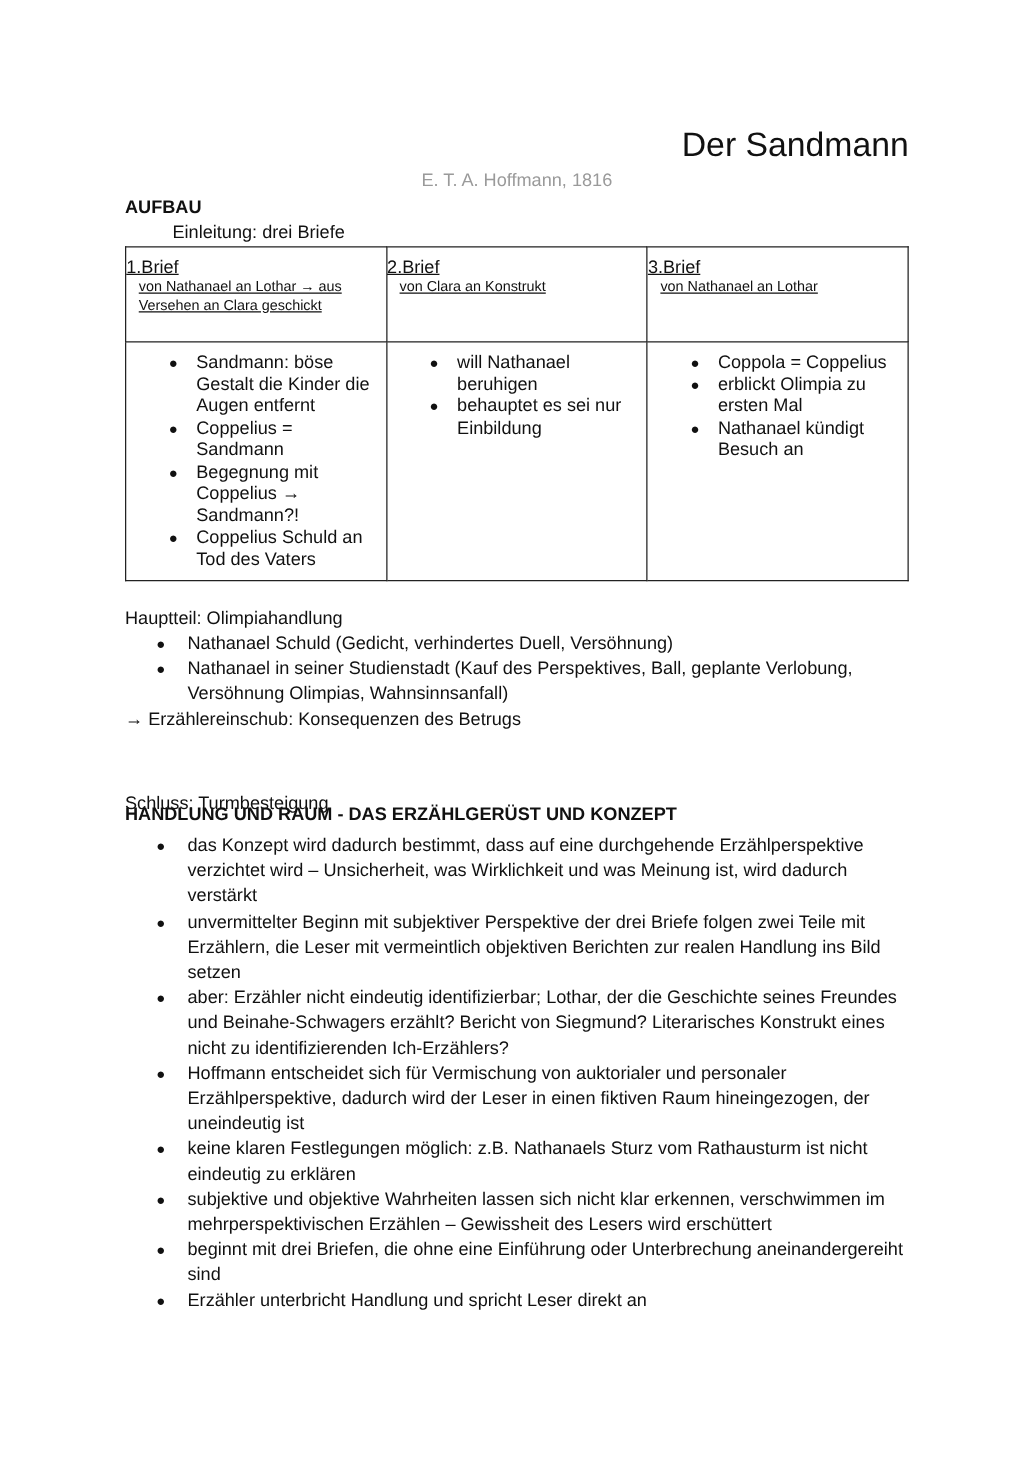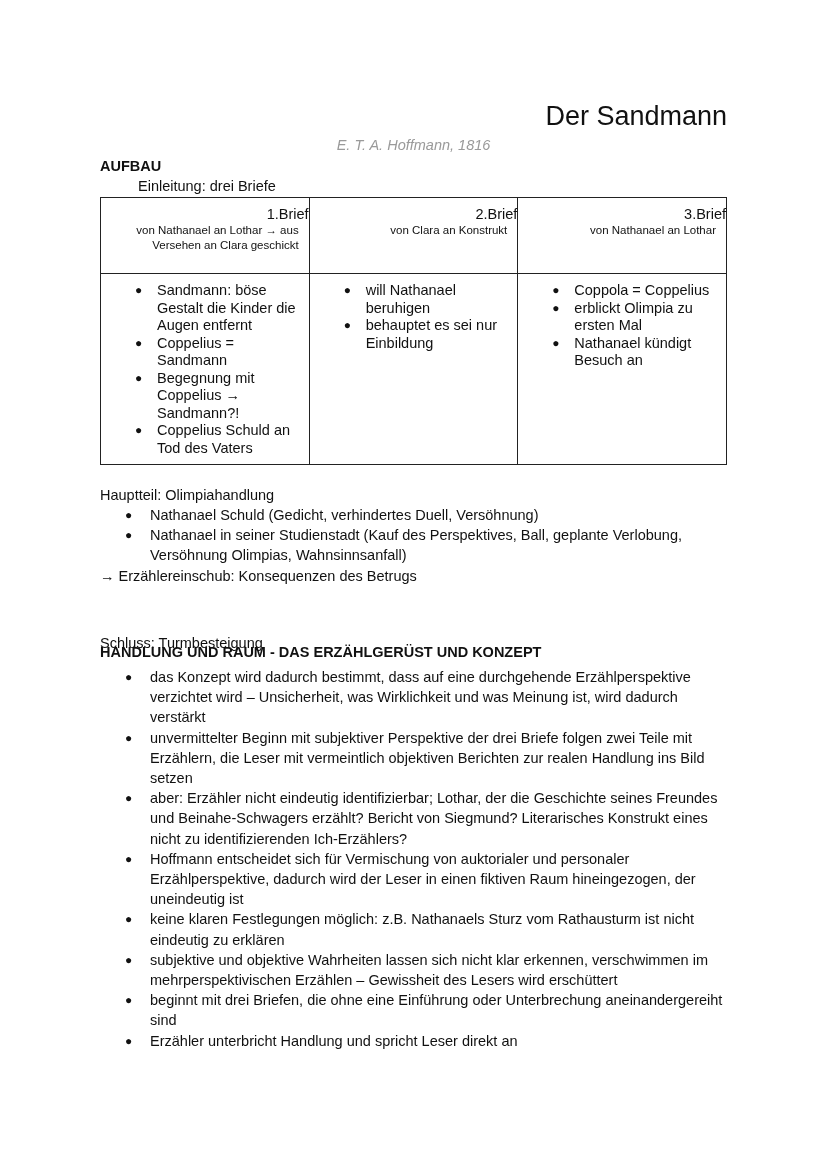--- a/index.html
+++ b/index.html
@@ -7,34 +7,34 @@
     width: 828px; height: 1169px; position: relative; overflow: hidden;
     font-family: "Liberation Sans", sans-serif; color: #111;
   }
   .page { position: absolute; left: 100px; top: 0; width: 627px; }
   .title {
     position: absolute; top: 98px; left: 0; width: 627px; text-align: right;
     font-size: 27px; color: #111; line-height: 36px;
   }
   .subtitle {
     position: absolute; top: 136px; left: 0; width: 627px; text-align: center;
-    font-size: 14.5px; color: #9a9a9a; line-height: 18px; font-style: italic;
+    font-size: 14.5px; color: #9a9a9a; line-height: 18px;
   }
   .h1 {
     position: absolute; left: 0; font-weight: bold; font-size: 14.5px; line-height: 20px;
   }
   .p { position: absolute; left: 0; font-size: 14.5px; line-height: 20px; white-space: nowrap; }
   table.briefe {
     position: absolute; top: 197px; left: 0; width: 627px;
     border-collapse: collapse; table-layout: fixed;
   }
   table.briefe td {
     border: 1.5px solid #222; vertical-align: top; padding: 0;
   }
-  .hcell { height: 75px; text-align: right; }
+  .hcell { height: 75px; text-align: left; text-decoration: underline; }
   .hcell .bt { font-size: 14.5px; line-height: 17px; margin-top: 8px; }
   .hcell .bs { font-size: 11.5px; line-height: 14.5px; padding: 0 10px; }
   .bcell { height: 190px; }
   ul.cell-list { margin: 0; padding: 8px 8px 0 0; list-style: none; }
   ul.cell-list li {
     position: relative; padding-left: 56px; font-size: 14.5px; line-height: 17.5px;
   }
   ul.cell-list li .dot {
     position: absolute; left: 34px; top: 0; font-size: 12px;
   }

